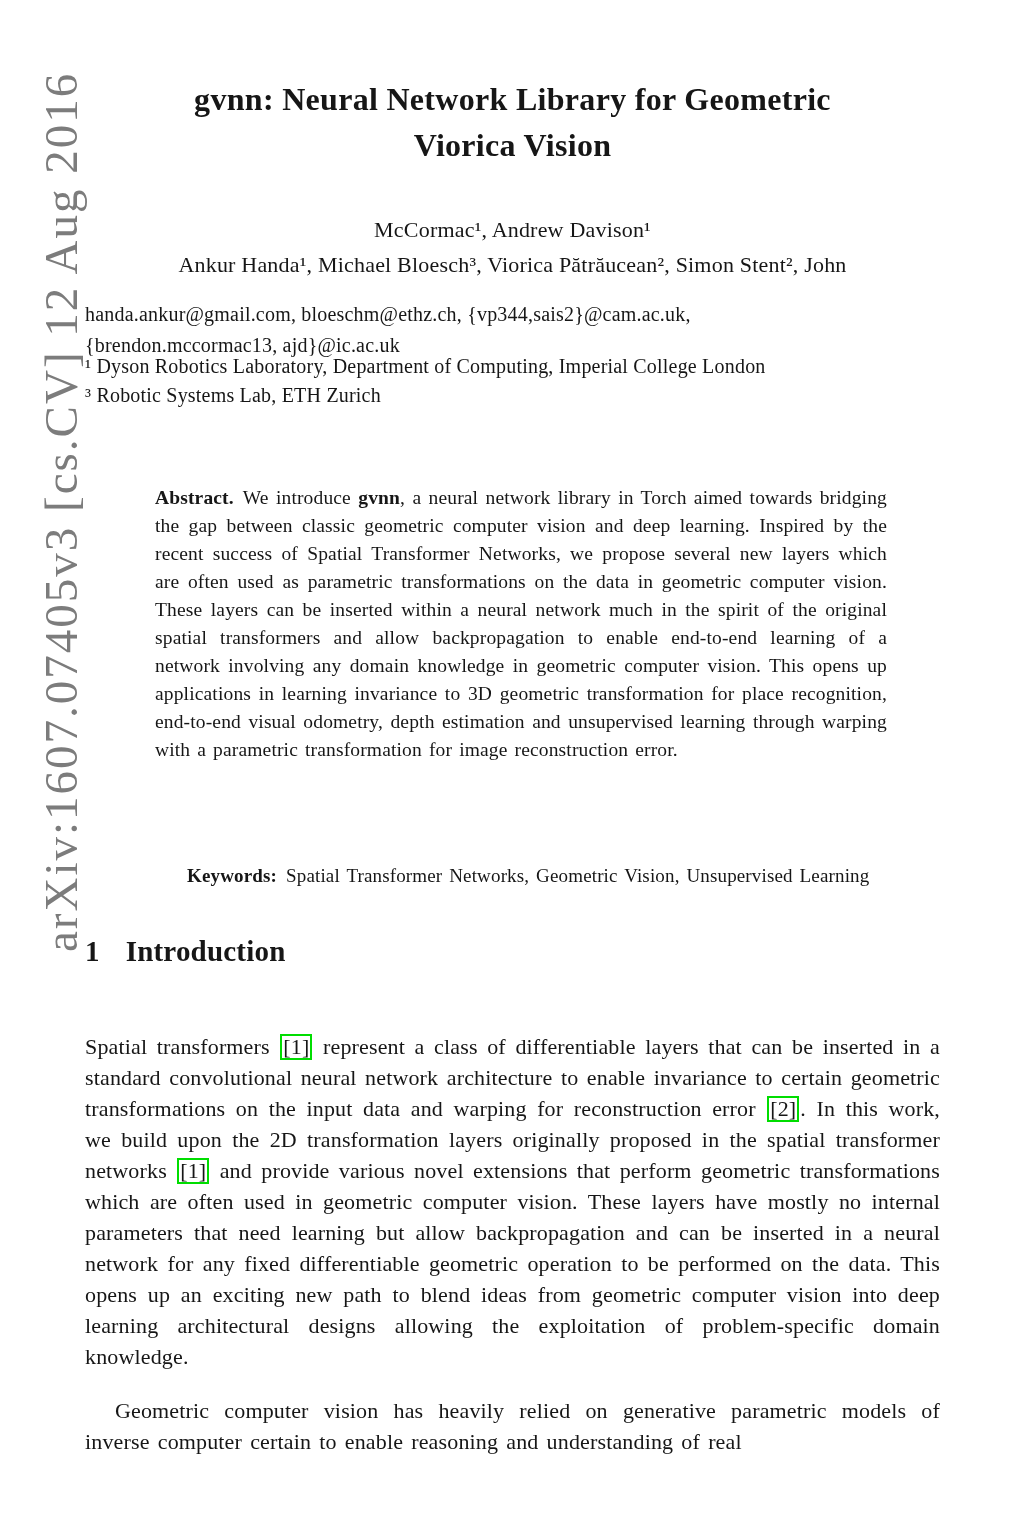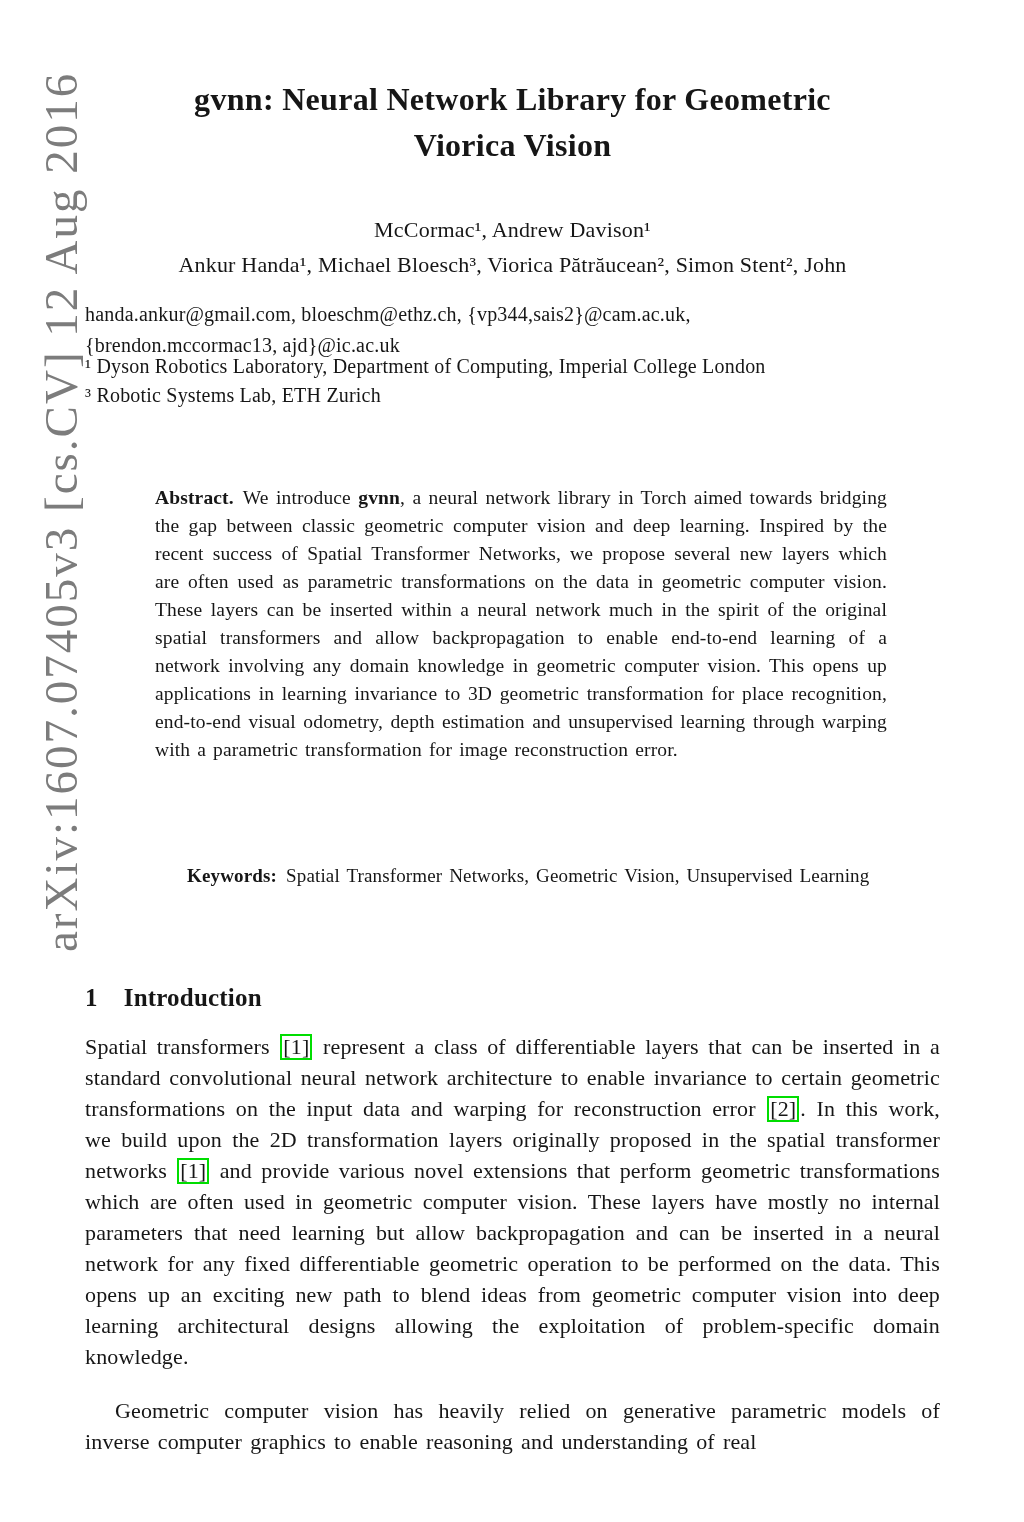--- a/index.html
+++ b/index.html
@@ -45,21 +45,21 @@
   }
   .keywords{
     top:862px;left:70px;width:732px;
     font-size:19px;line-height:28px;
     text-align:justify;word-spacing:2px;letter-spacing:.15px;margin-left:32px;
   }
   .b{font-weight:bold;}
   .lbl{font-weight:bold;margin-right:9px;}
 
   .heading{
-    top:984px;font-weight:bold;font-size:25px;letter-spacing:.2px;
+    top:935px;font-weight:bold;font-size:29px;letter-spacing:.2px;
   }
   .heading .num{margin-right:26px;}
 
   .para{
     font-size:22px;line-height:31px;
     text-align:justify;word-spacing:2.5px;letter-spacing:.15px;
   }
   .p1{top:1031px;}
   .p2{top:1395px;text-indent:30px;}
 
@@ -126,17 +126,17 @@
 
     <div class="block heading">
       <span class="num">1</span><span>Introduction</span>
     </div>
 
     <div class="block para p1">
       <span>Spatial transformers </span><span class="cite">[1]</span><span> represent a class of differentiable layers that can be inserted in a standard convolutional neural network architecture to enable invariance to certain geometric transformations on the input data and warping for reconstruction error </span><span class="cite">[2]</span><span>. In this work, we build upon the 2D transformation layers originally proposed in the spatial transformer networks </span><span class="cite">[1]</span><span> and provide various novel extensions that perform geometric transformations which are often used in geometric computer vision. These layers have mostly no internal parameters that need learning but allow backpropagation and can be inserted in a neural network for any fixed differentiable geometric operation to be performed on the data. This opens up an exciting new path to blend ideas from geometric computer vision into deep learning architectural designs allowing the exploitation of problem-specific domain knowledge.</span>
     </div>
 
     <div class="block para p2">
-      <span>Geometric computer vision has heavily relied on generative parametric models of inverse computer graphics to enable reasoning and understanding of real</span>
+      <span>Geometric computer vision has heavily relied on generative parametric models of inverse computer certain to enable reasoning and understanding of real</span>
     </div>
 
   </div>
 </div>
 
 </body></html>

